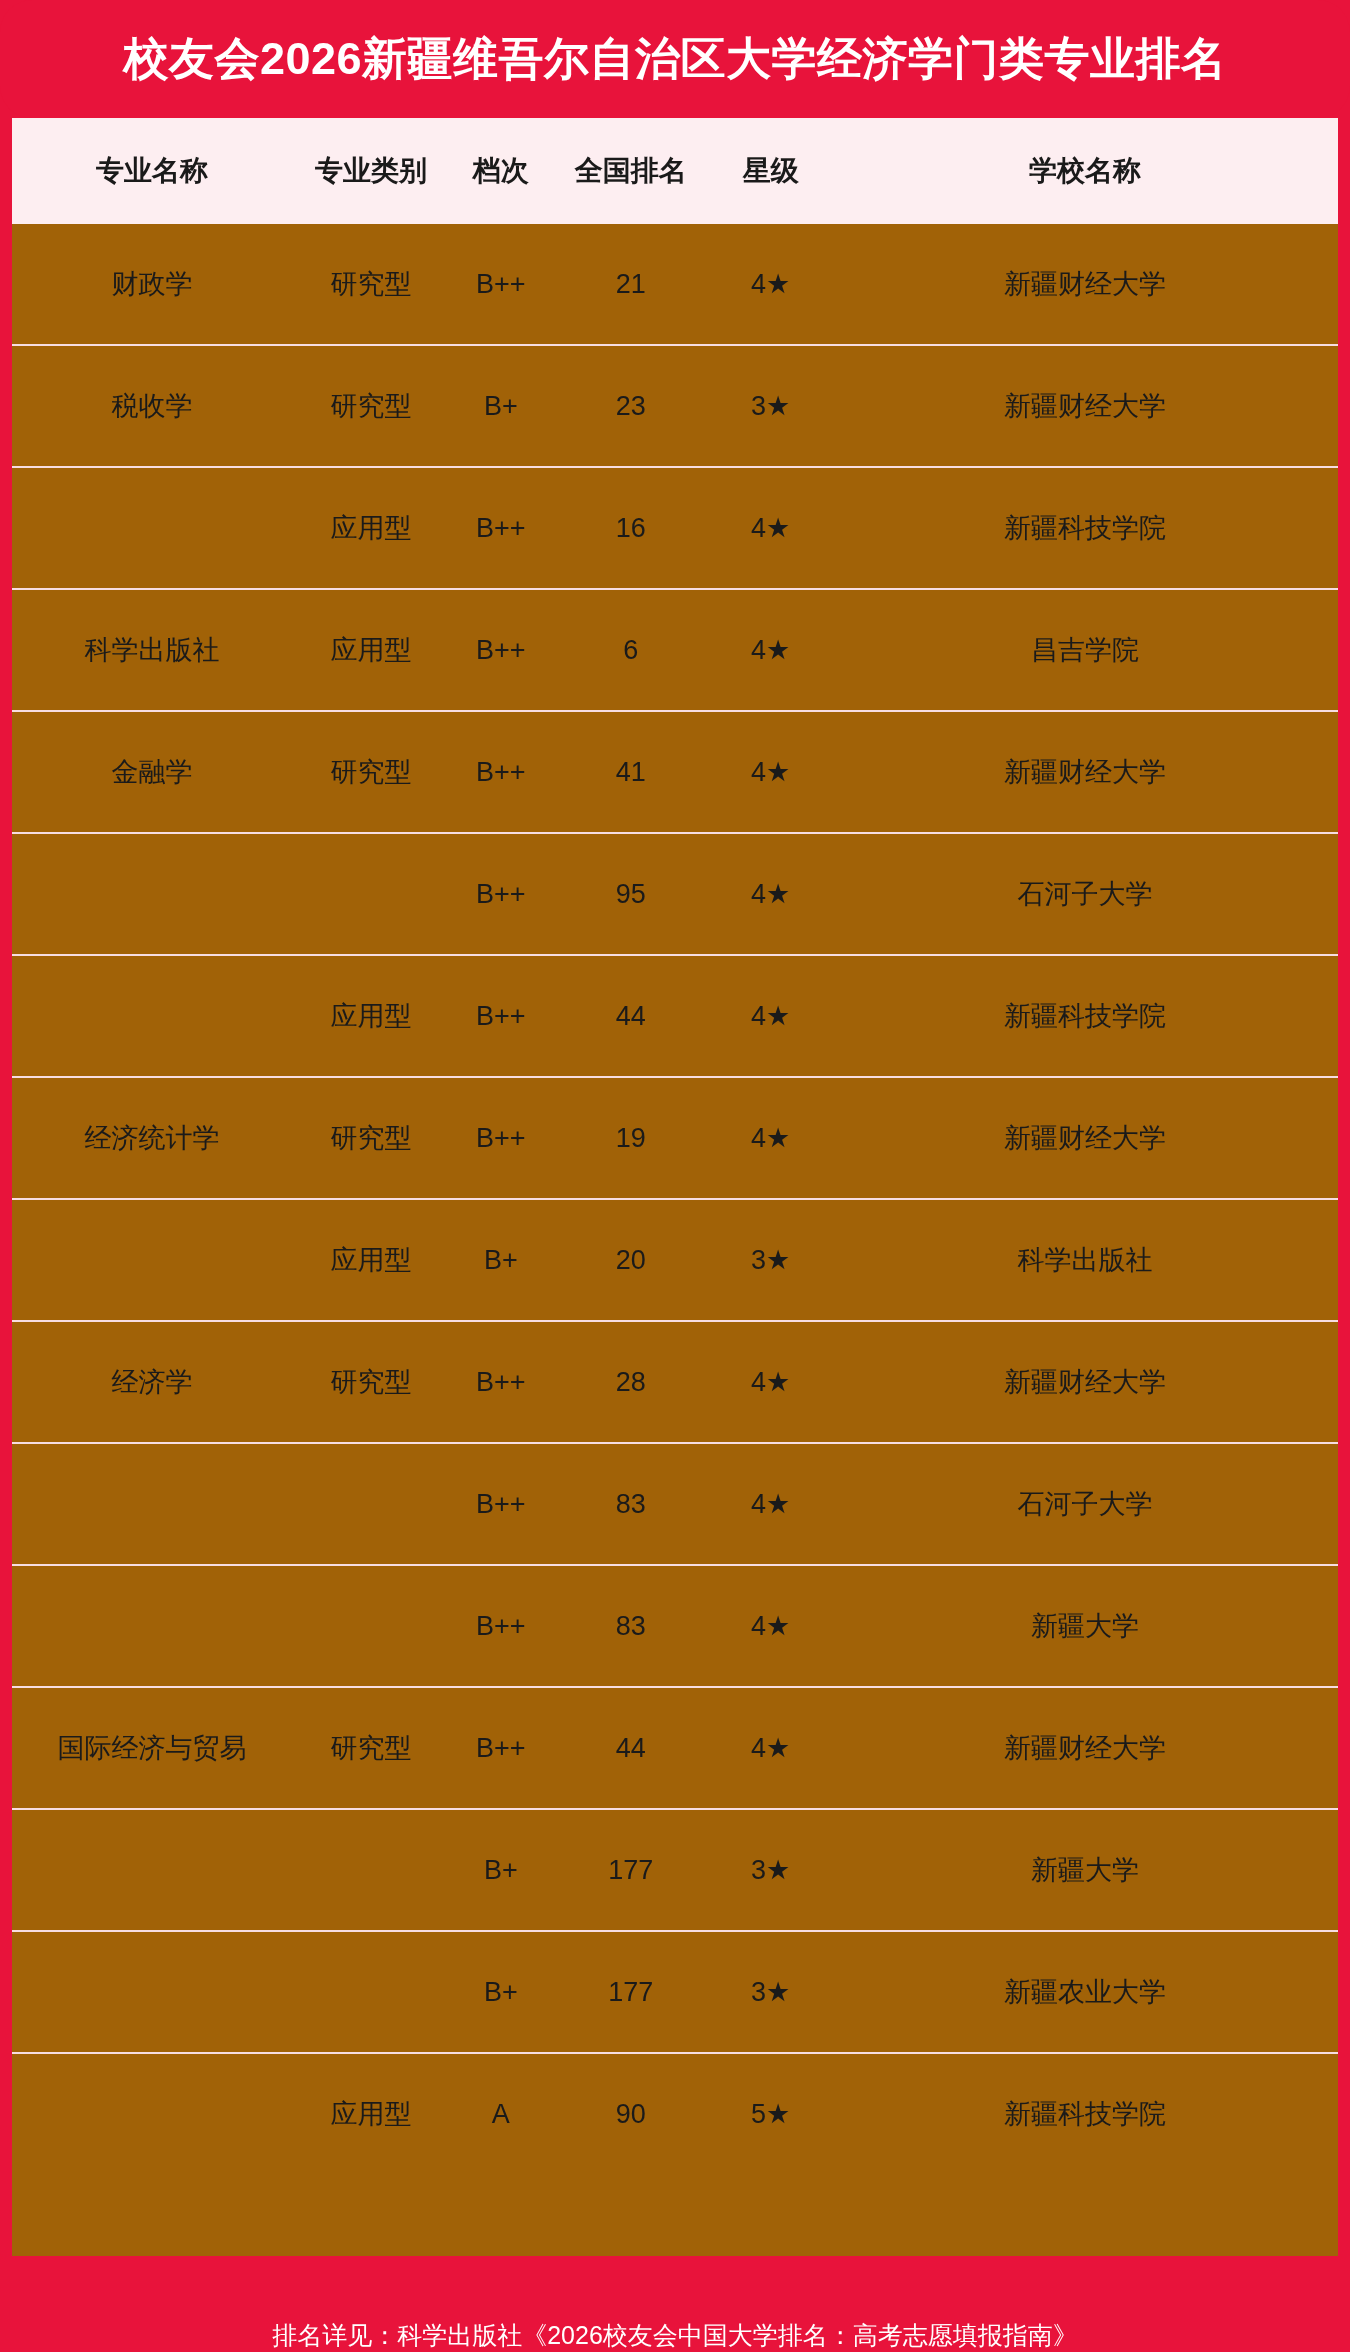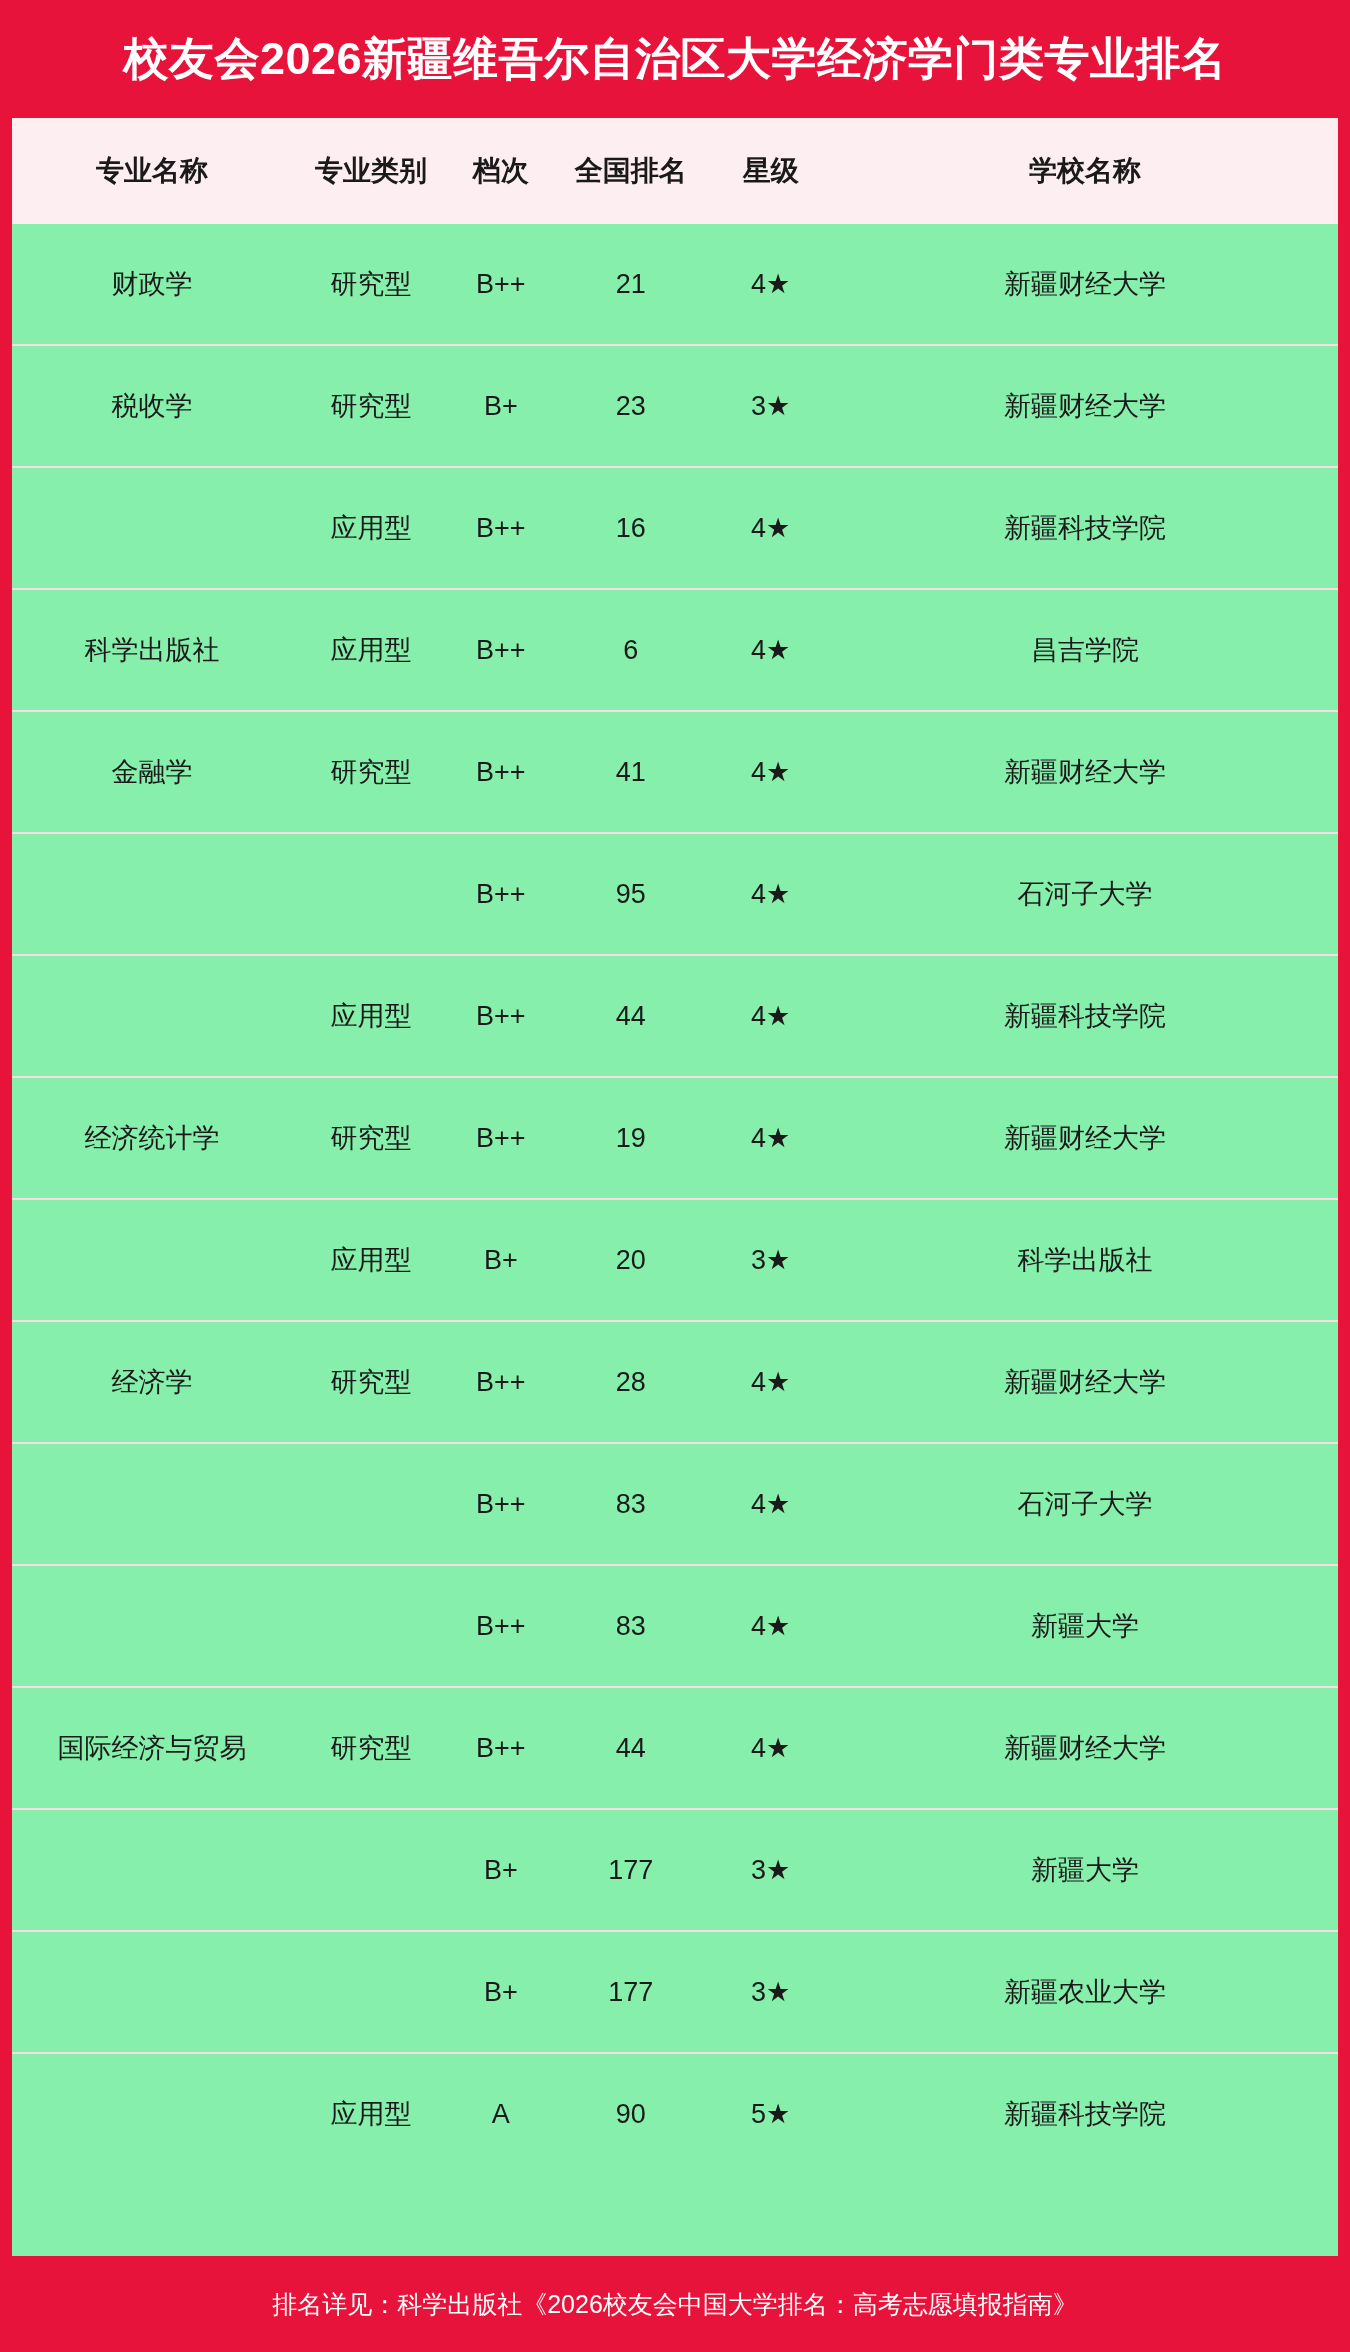--- a/index.html
+++ b/index.html
@@ -28,21 +28,21 @@
     border-radius: 32px;
   }
   .title-bar .title {
     color: #ffffff;
     font-size: 45px;
     font-weight: bold;
     letter-spacing: 0.5px;
     white-space: nowrap;
   }
   .table-wrap {
-    background: #86efac;
+    background: #a16207;
     margin: 0 12px;
     flex: 1 1 auto;
   }
   table.rank-table {
     width: 100%;
     border-collapse: collapse;
     table-layout: fixed;
   }
   table.rank-table thead tr {
     background: #fdeef1;
@@ -72,21 +72,21 @@
   col.c-major   { width: 275px; }
   col.c-cat     { width: 155px; }
   col.c-grade   { width: 100px; }
   col.c-rank    { width: 155px; }
   col.c-star    { width: 120px; }
   col.c-school  { width: 497px; }
 
   .footer {
     height: 96px;
     display: flex;
-    align-items: center;
+    align-items: flex-end;
     justify-content: center;
     background: #e8133b;
   }
   .footer .note {
     color: #ffffff;
     font-size: 25px;
     white-space: nowrap;
   }
 </style>
 </head>

